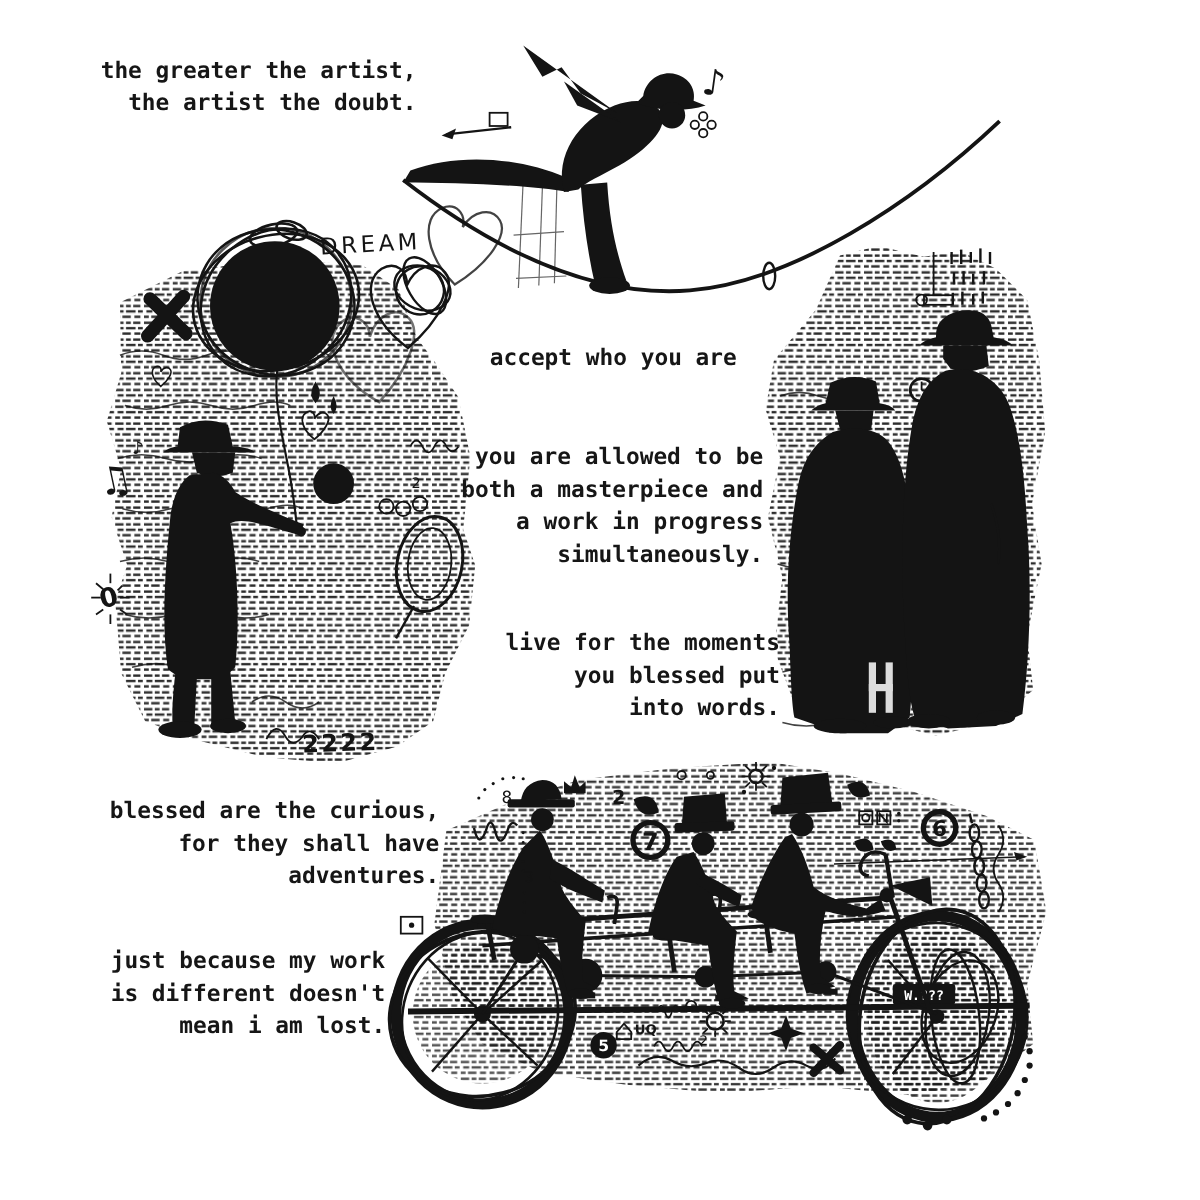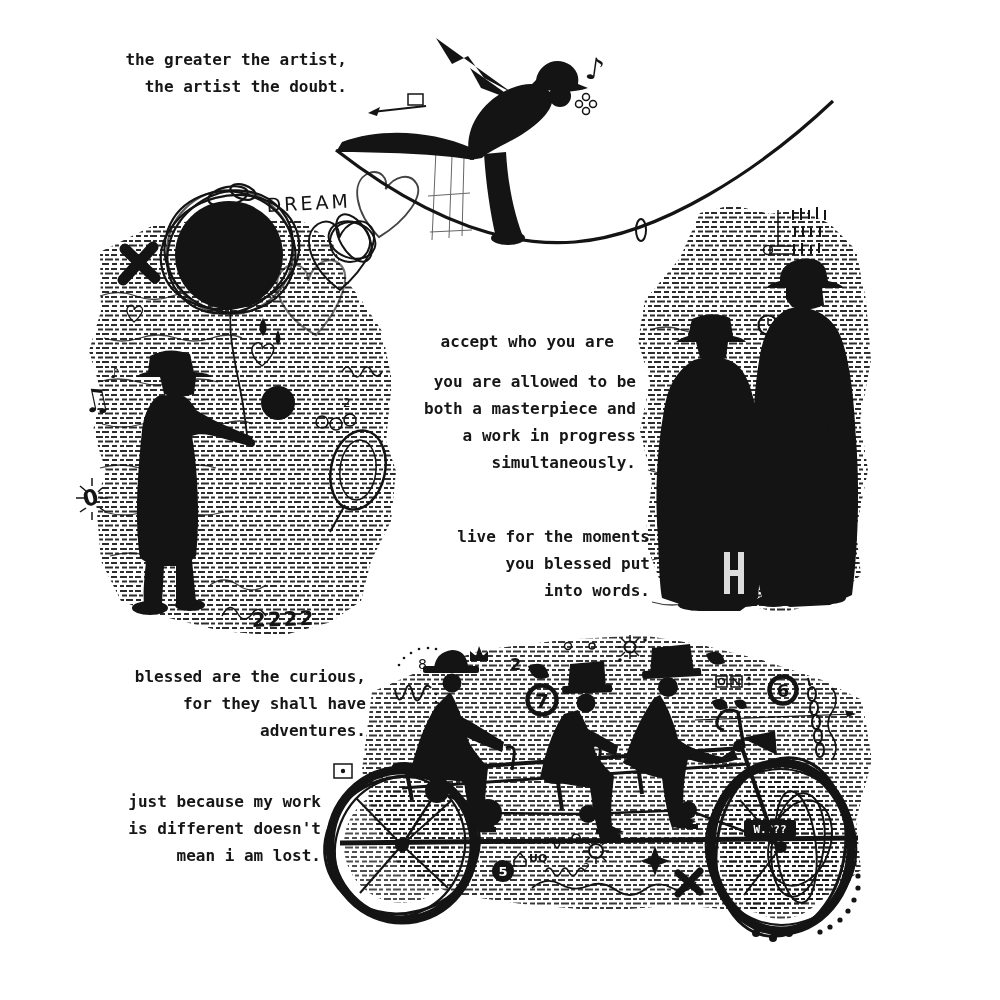--- a/index.html
+++ b/index.html
@@ -1,21 +1,21 @@
 <!DOCTYPE html>
 <html><head>
 <meta charset="utf-8">
 <style>
   html,body{margin:0;padding:0;background:#ffffff;}
   .canvas{position:relative;width:1000px;height:1000px;background:#ffffff;overflow:hidden;}
   .art{position:absolute;left:0;top:0;z-index:0;}
   .quote{
     position:absolute;z-index:2;
     font-family:"DejaVu Sans Mono","Liberation Mono",monospace;
-    font-weight:700;font-size:16px;line-height:27px;
+    font-weight:700;font-size:19px;line-height:27px;
     color:#161616;text-align:right;white-space:nowrap;
   }
   .q-line{display:block;}
   
   .ink{fill:#141414;stroke:none;}
   .ln{fill:none;stroke:#141414;}
   .wt{fill:#ffffff;stroke:none;}
 </style>
 </head>
 <body>
@@ -462,21 +462,21 @@
     </g>
   </g>
 </svg>
 
 <div class="quote" style="right:653px;top:46px;">
   <span class="q-line">the greater the artist,</span>
   <span class="q-line">the artist the doubt.</span>
 </div>
 
 
-<div class="quote" style="right:386px;top:285px;margin-top:43px;">
+<div class="quote" style="right:386px;top:285px;">
   <span class="q-line">accept who you are</span>
 </div>
 
 <div class="quote" style="right:364px;top:368px;">
   <span class="q-line">you are allowed to be</span>
   <span class="q-line">both a masterpiece and</span>
   <span class="q-line">a work in progress</span>
   <span class="q-line">simultaneously.</span>
 </div>
 

